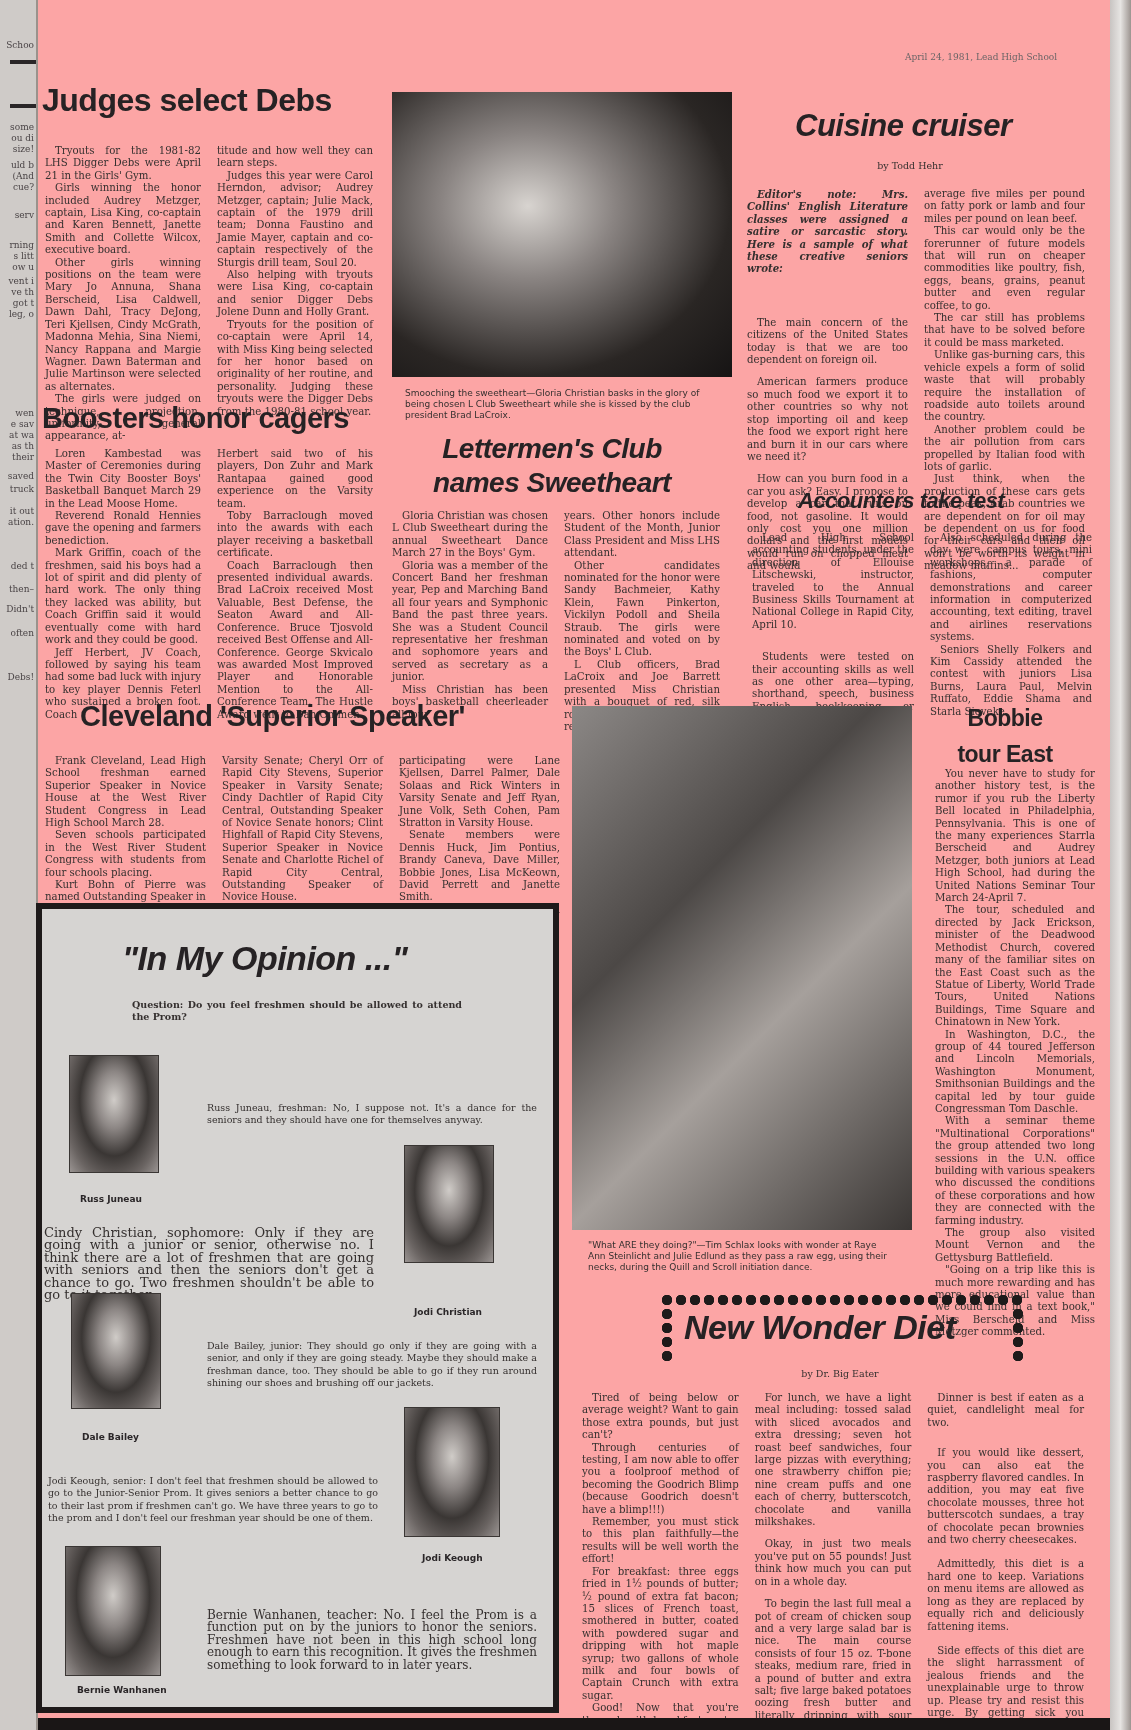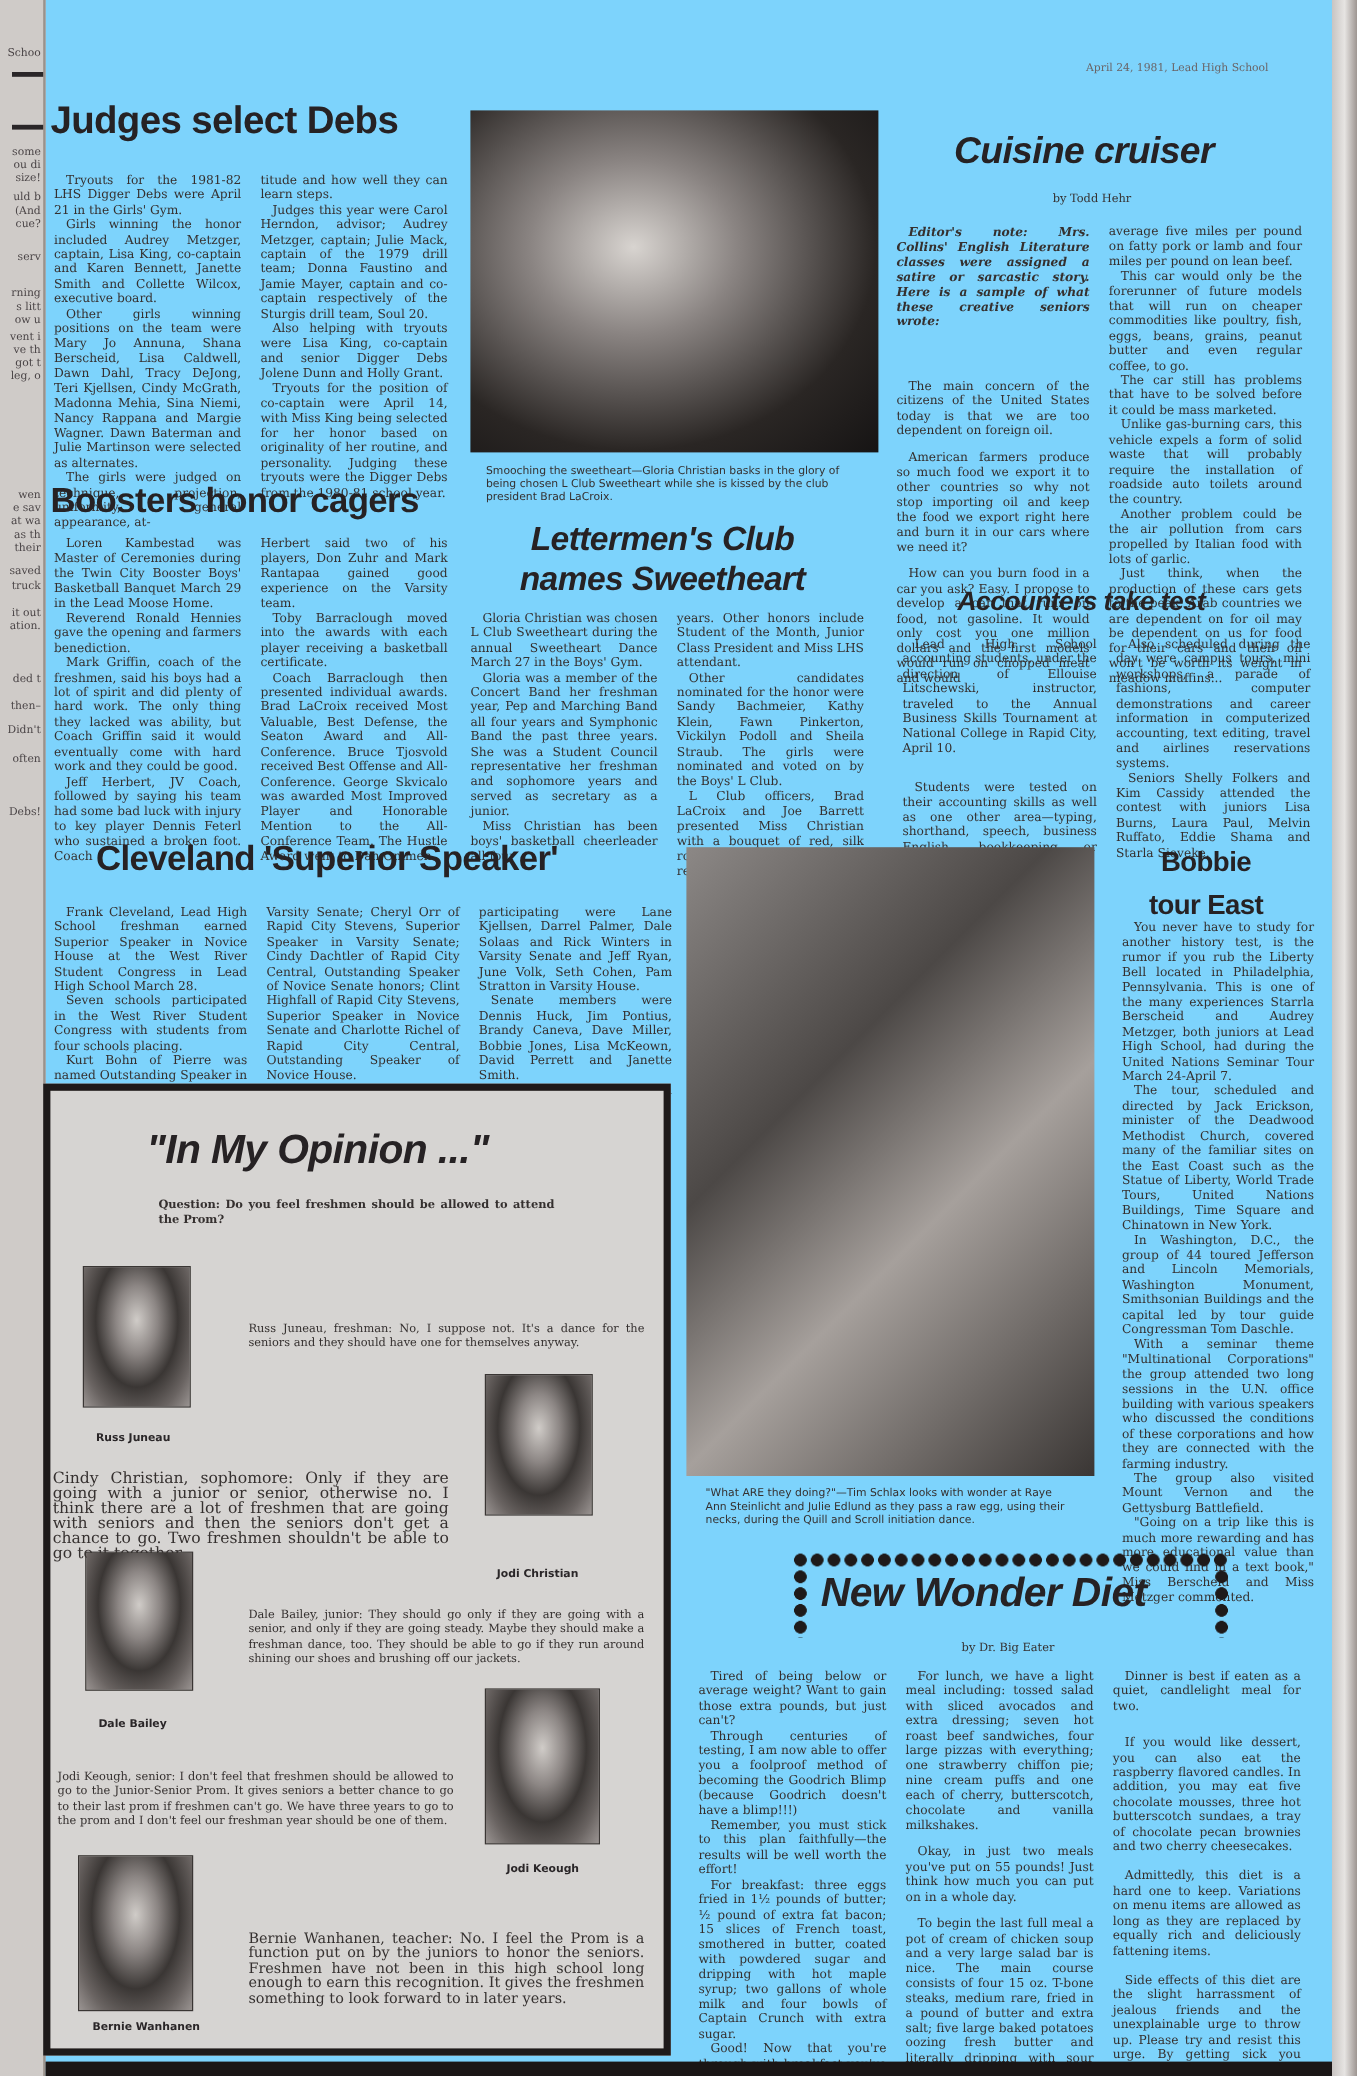--- a/index.html
+++ b/index.html
@@ -1,18 +1,18 @@
 <!DOCTYPE html>
 <html><head>
 <meta charset="utf-8">
 <style>
   * { box-sizing: border-box; margin: 0; padding: 0; }
   html, body { width: 1131px; height: 1730px; overflow: hidden; }
   body { background: #7a7270; position: relative; font-family: "DejaVu Serif", serif; color: #2a2628; }
-  .page { position: absolute; left: 0; top: 0; width: 1110px; height: 1730px; background: #7dd3fc; }
+  .page { position: absolute; left: 0; top: 0; width: 1110px; height: 1730px; background: #fca5a5; }
   .gutter { position: absolute; left: 0; top: 0; width: 38px; height: 1730px; background: #cfcbc8; border-right: 2px solid #9a928c; overflow: hidden; }
   .gutter .frag { position: absolute; right: 2px; font-size: 9px; line-height: 11px; color: #4a4446; text-align: right; width: 34px; }
   .gutter .bar { position: absolute; left: 10px; width: 28px; height: 4px; background: #2a2628; }
   .right-edge { position: absolute; left: 1110px; top: 0; width: 21px; height: 1730px; background: linear-gradient(90deg,#c8c4c2,#e6e4e2 50%,#9c9490); }
   .abs { position: absolute; }
   .hl-sans { font-family: "Liberation Sans", sans-serif; font-weight: bold; color: #262224; letter-spacing: -0.5px; }
   .ital { font-style: italic; }
   .body-text { font-family: "DejaVu Serif", serif; font-size: 10.2px; line-height: 12.4px; text-align: justify; color: #35302f; }
   .body-text p { text-indent: 10px; }
   .caption { font-family: "DejaVu Sans", sans-serif; font-size: 9px; line-height: 11px; color: #35302f; }

